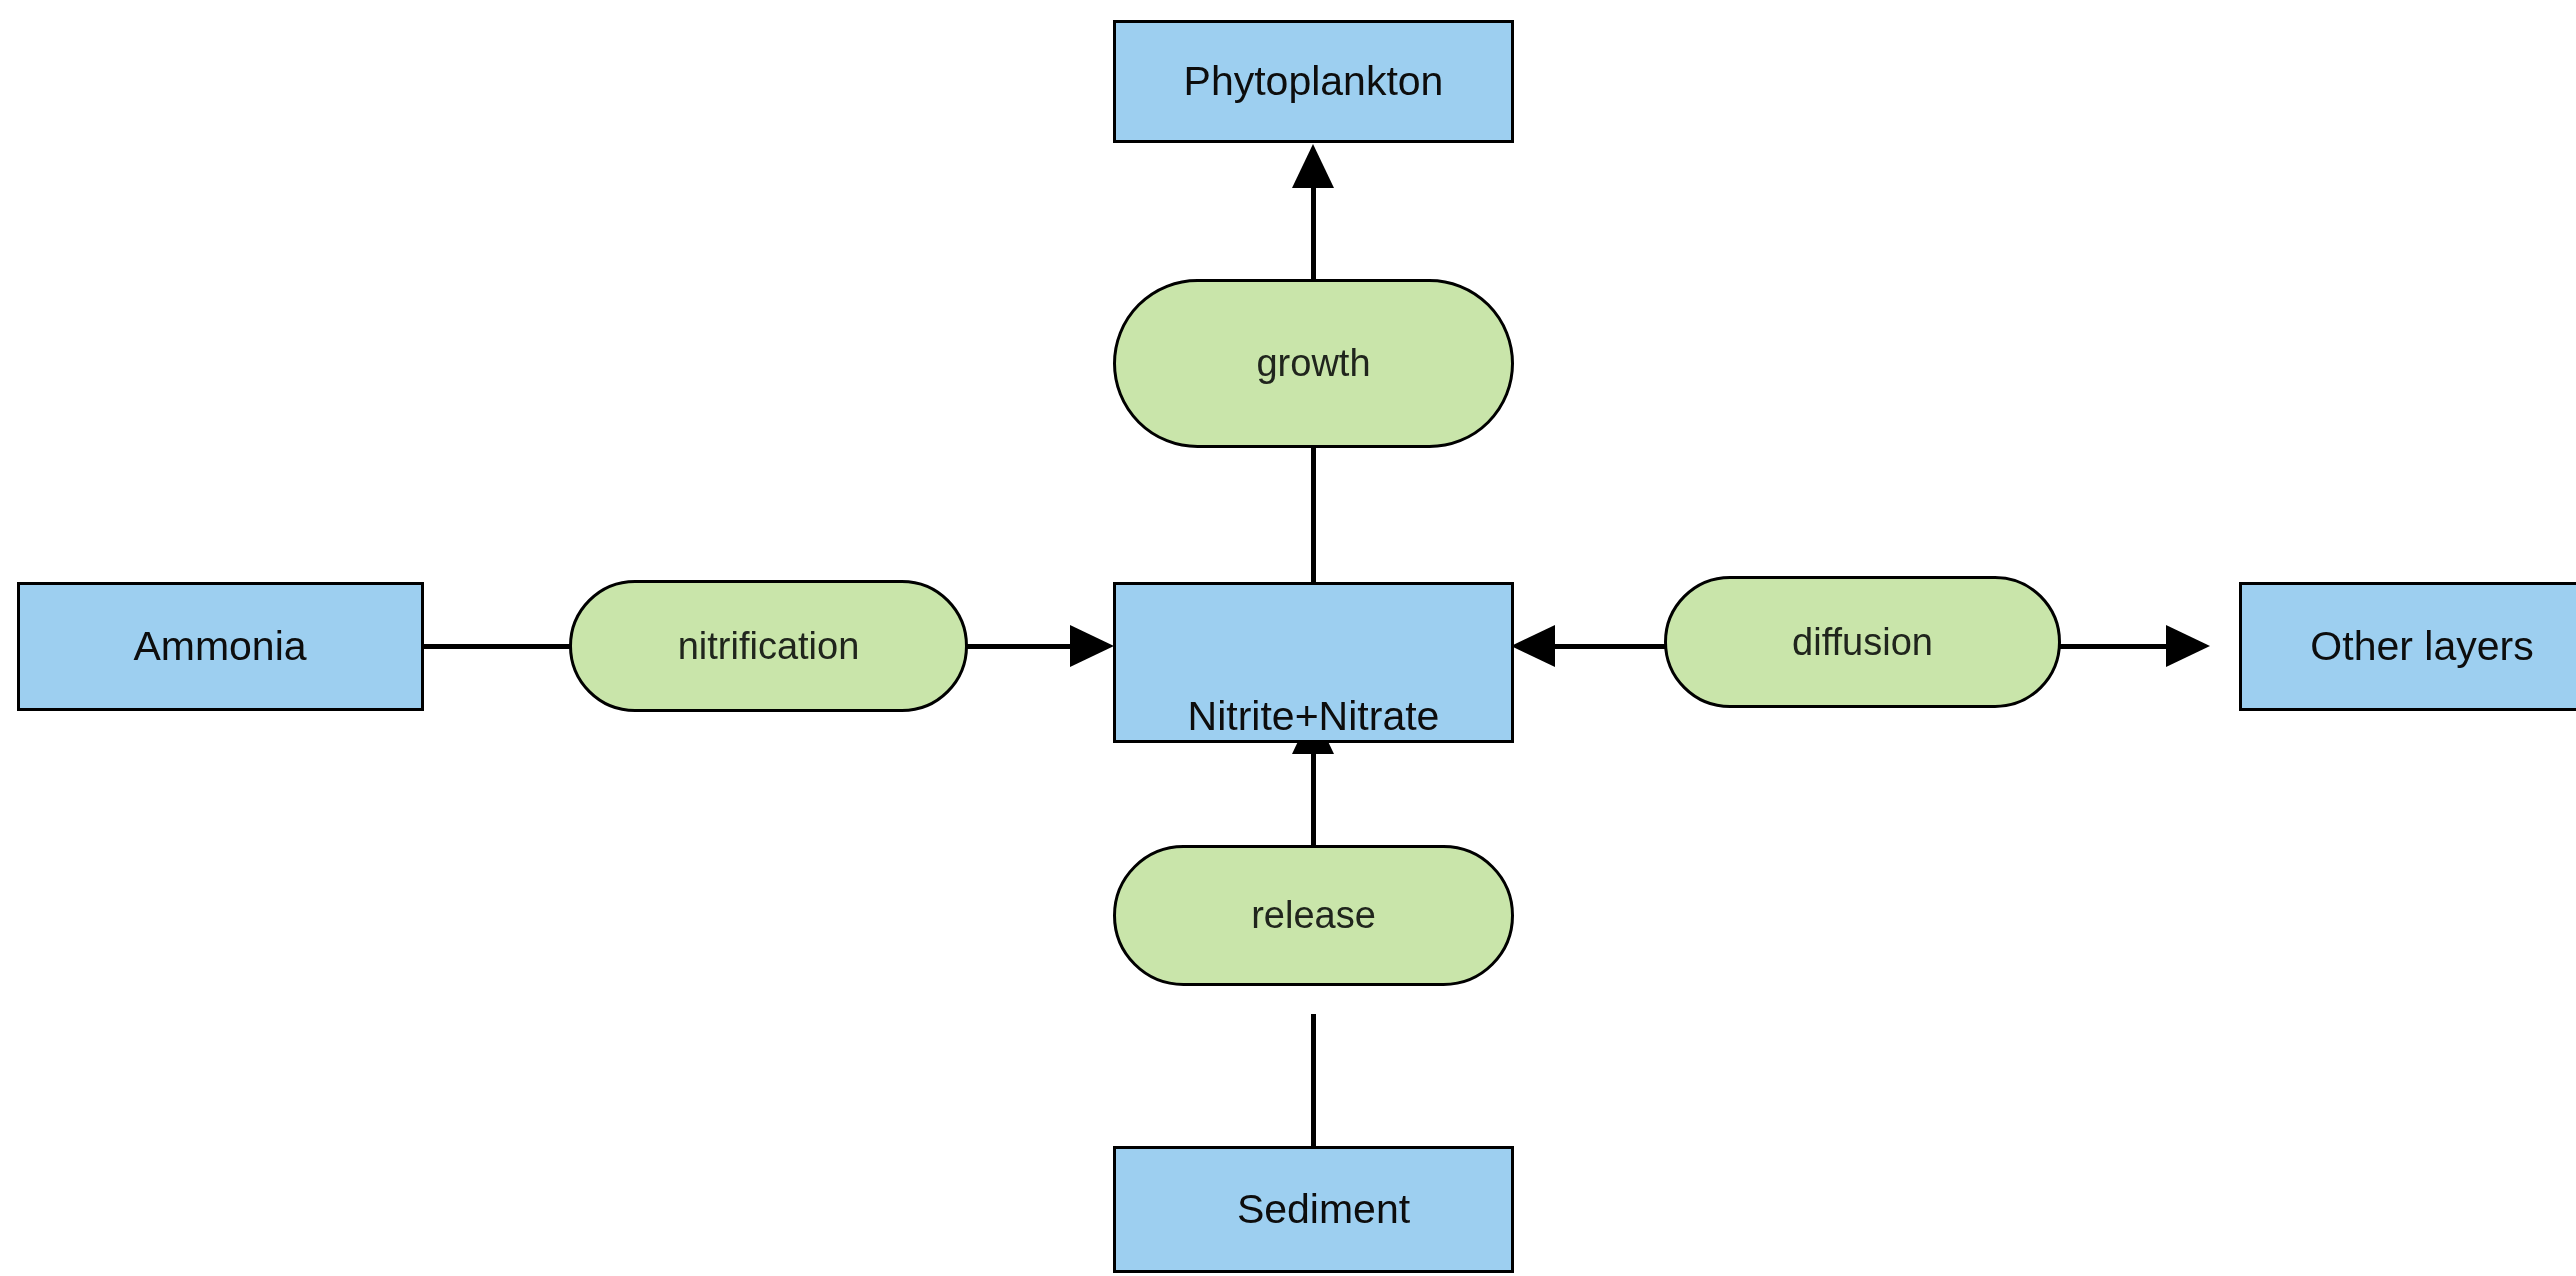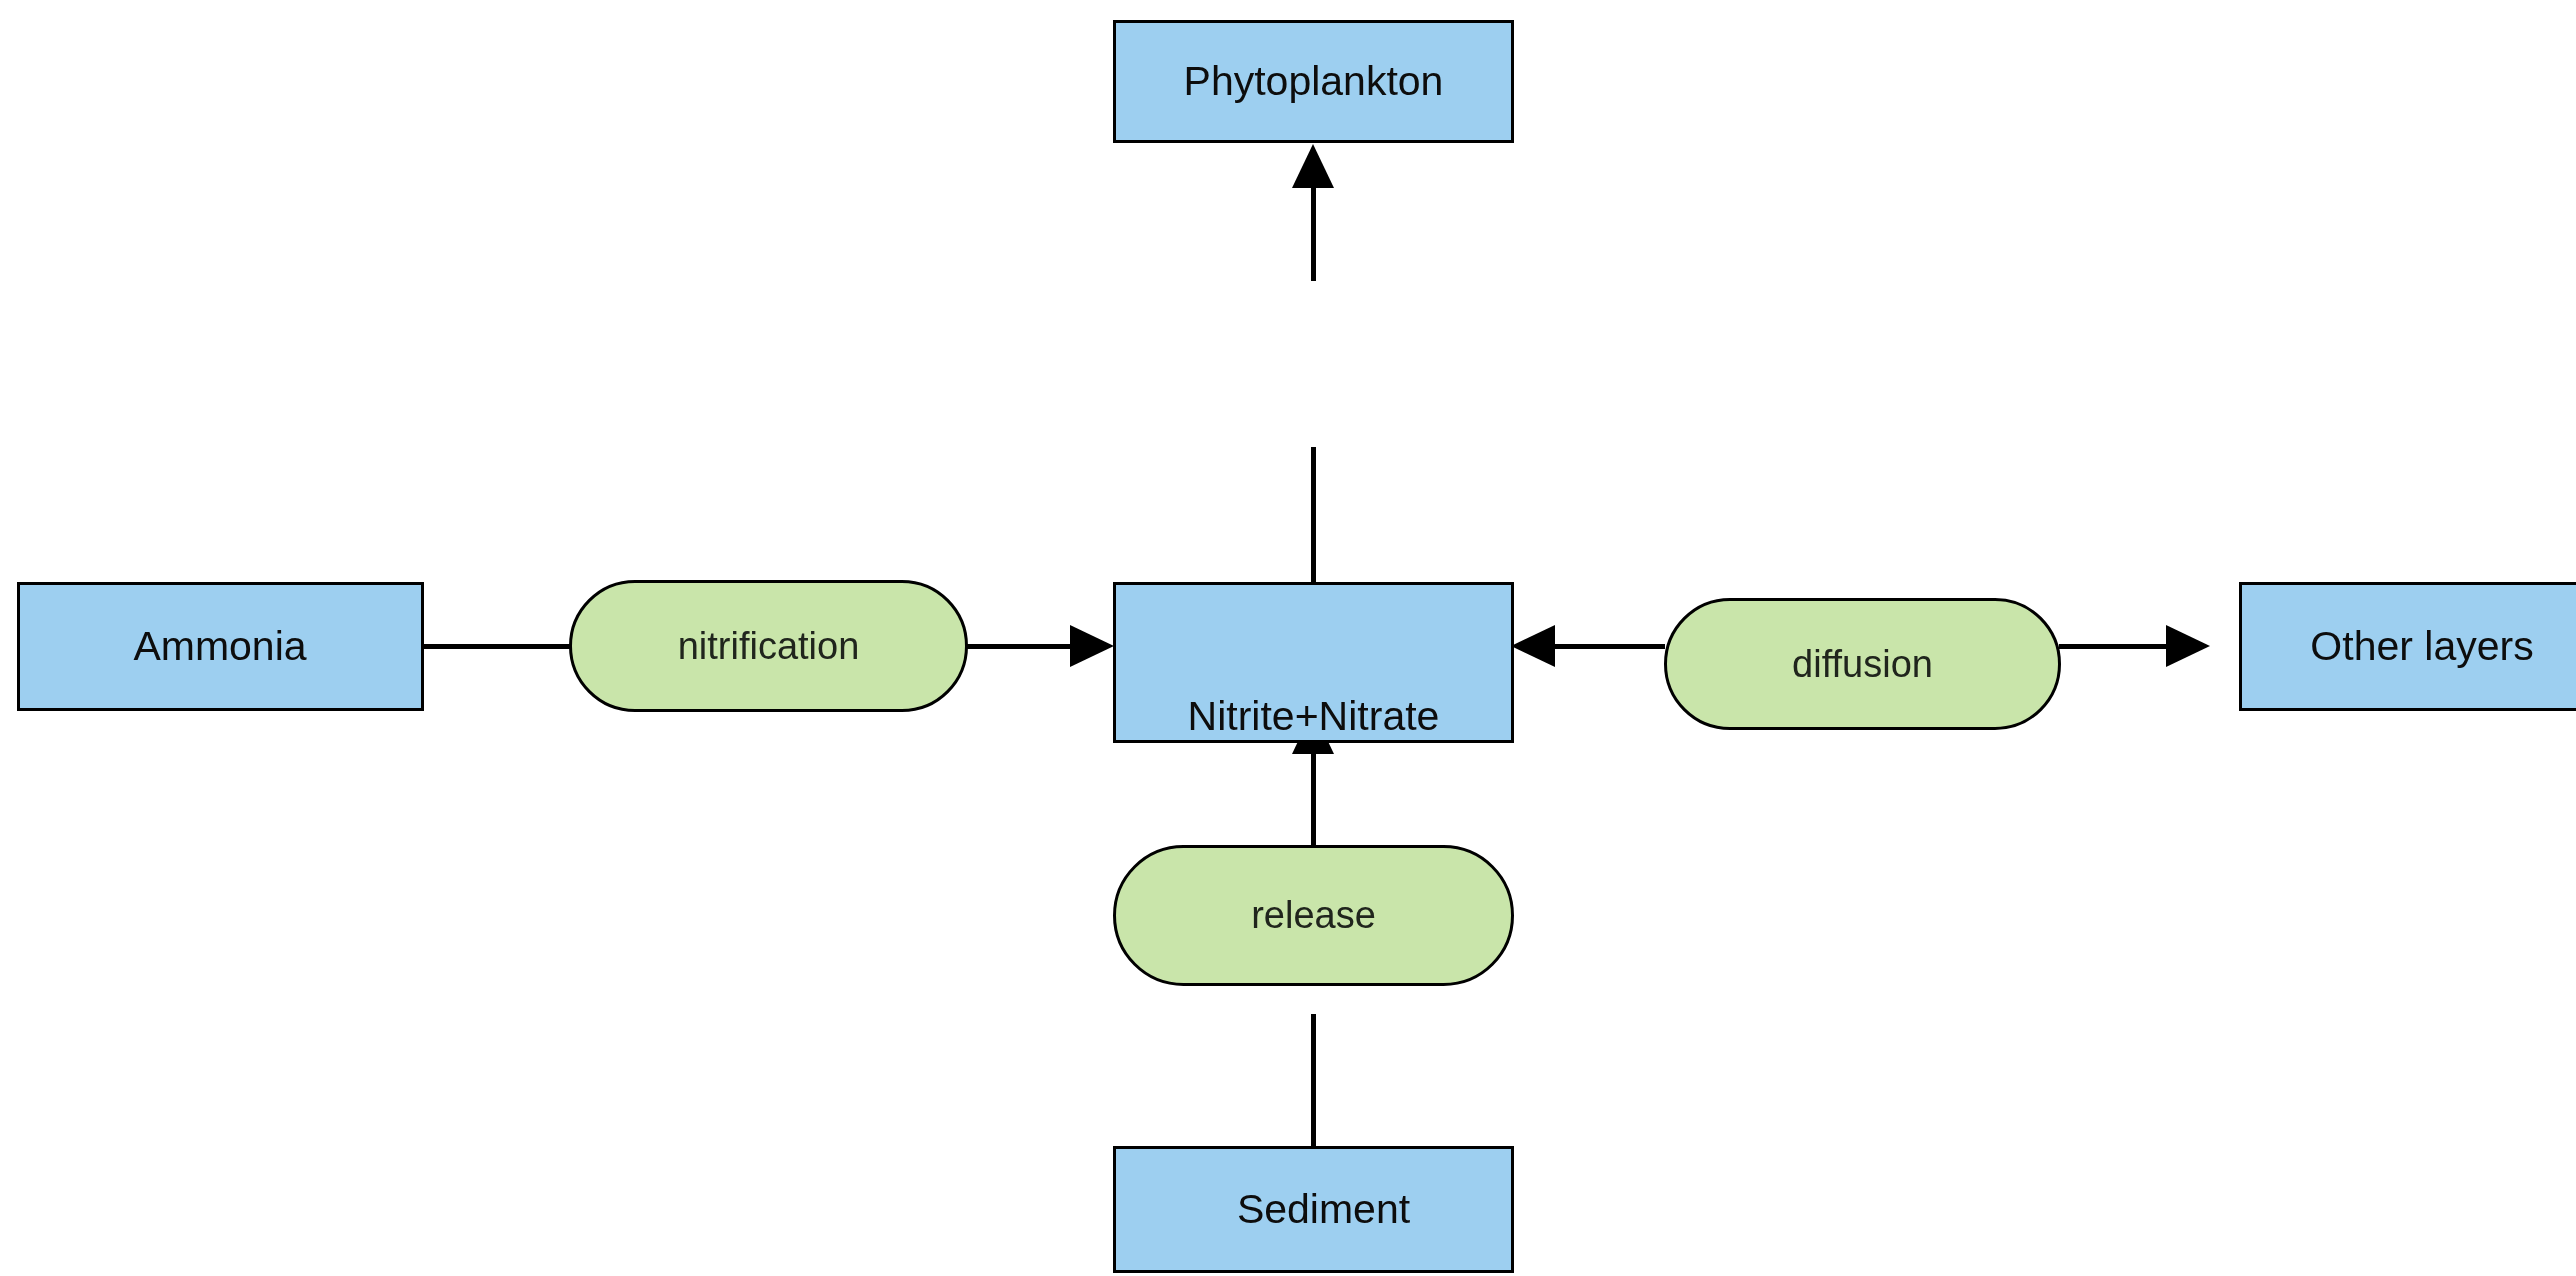--- a/index.html
+++ b/index.html
@@ -61,21 +61,21 @@
   }
 
   
   #node-phytoplankton { left: 1113px; top: 19.7px;   width: 401px; height: 123px; }
   #proc-growth        { left: 1113px; top: 279px;  width: 401px; height: 169px; }
   #node-nitrite       { left: 1113px; top: 582px;  width: 401px; height: 161px; align-items: flex-end; }
   #proc-release       { left: 1113px; top: 845px; width: 401px; height: 141px; }
   #node-sediment      { left: 1113px; top: 1146px; width: 401px; height: 127px; padding-left: 20px; }
   #node-ammonia       { left: 16.5px;   top: 582px;  width: 407px; height: 129px; }
   #proc-nitrification { left: 569px;  top: 580px;  width: 399px; height: 132px; }
-  #proc-diffusion     { left: 1664px; top: 598px;  width: 397px; height: 132px; }
+  #proc-diffusion     { left: 1664px; top: 576px;  width: 397px; height: 132px; }
   #node-otherlayers   { left: 2208px; top: 582px;  width: 366px; height: 129px; margin-left: 31px; }
 
   
   #line-ammonia-nitrification   { left: 421px;  width: 149px; }
   #line-nitrification-nitrite   { left: 966px; width: 107px; }
   #line-nitrite-diffusion       { left: 1555px; width: 110px; }
   #line-diffusion-otherlayers   { left: 2059px; width: 109px; }
   #line-growth-phytoplankton    { top: 185px;  height: 96px; }
   #line-nitrite-growth          { top: 447px;  height: 137px; }
   #line-release-nitrite         { top: 753px;  height: 94px; }
@@ -116,20 +116,23 @@
   <div class="box" id="node-nitrite">
     <span>Nitrite+Nitrate</span>
   </div>
   <div class="box" id="node-otherlayers">
     <span>Other layers</span>
   </div>
   <div class="box" id="node-sediment">
     <span>Sediment</span>
   </div>
 
+  <div class="pill" id="proc-growth">
+    <span>growth</span>
+  </div>
   <div class="pill" id="proc-nitrification">
     <span>nitrification</span>
   </div>
   <div class="pill" id="proc-diffusion">
     <span>diffusion</span>
   </div>
   <div class="pill" id="proc-release">
     <span>release</span>
   </div>
 

